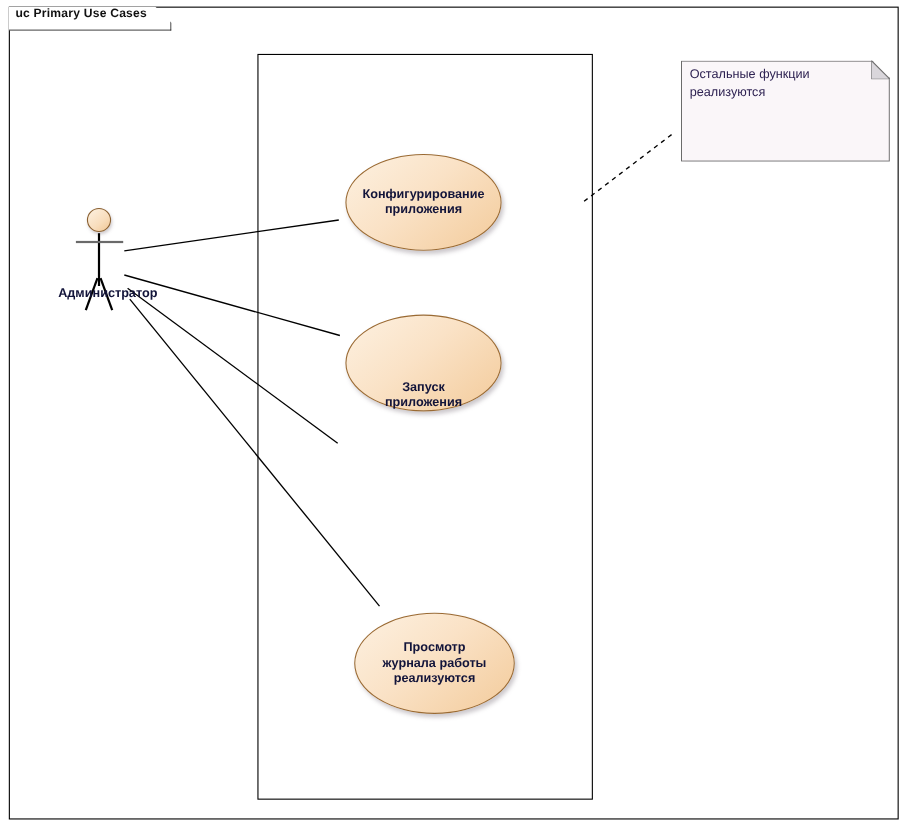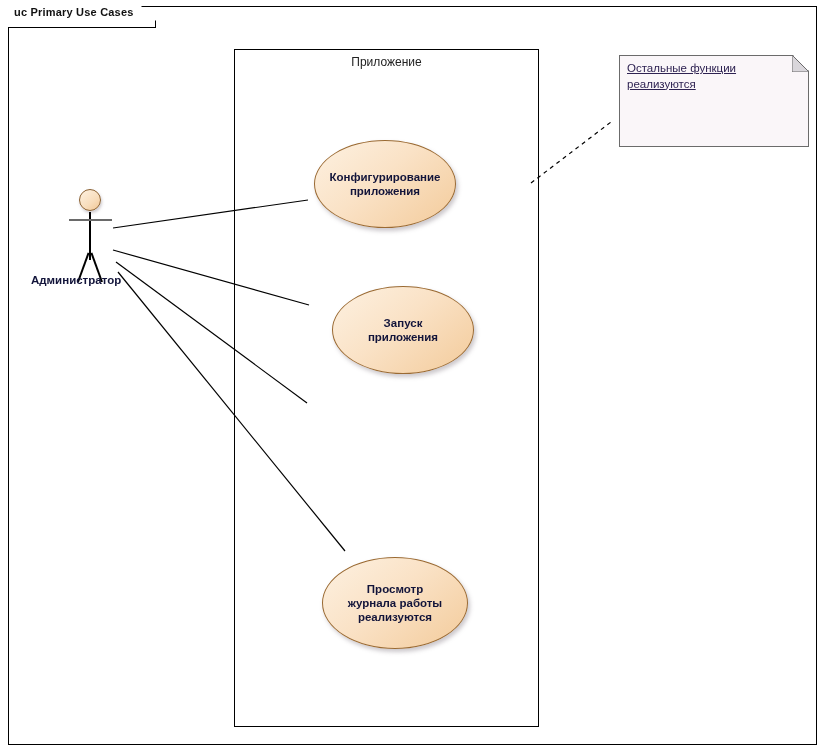--- a/index.html
+++ b/index.html
@@ -44,21 +44,21 @@
     background:linear-gradient(140deg,#fdf1e1 0%,#fae2c6 45%,#f3cb9b 100%);
     box-shadow:2px 3px 4px rgba(120,110,120,.38);
     display:flex;align-items:center;justify-content:center;
     box-sizing:border-box;
   }
   .usecase-label{
     font-size:11.5px;font-weight:bold;color:#12143a;
     text-align:center;line-height:14px;padding:0 24px;
   }
   #usecase-0{left:305px;top:133px;width:142px;height:88px;}
-  #usecase-1{left:323px;top:279px;width:142px;height:88px;}
+  #usecase-1{left:305px;top:279px;width:142px;height:88px;align-items:flex-end;}
   #usecase-2{left:305px;top:404px;width:142px;height:92px;}
   #usecase-3{left:313px;top:550px;width:146px;height:92px;}
   
   #actor{position:absolute;left:44px;top:182px;width:90px;height:110px;}
   #actor-head{
     position:absolute;left:26px;top:0px;width:22px;height:22px;
     border:1px solid #8a6031;border-radius:50%;
     background:linear-gradient(140deg,#fdf1e1 0%,#f8ddbc 60%,#f0c694 100%);
     box-shadow:1px 2px 3px rgba(120,110,120,.35);
     box-sizing:border-box;
@@ -67,60 +67,59 @@
   #actor-arms{position:absolute;left:16px;top:30px;width:43px;height:2px;background:#6a6a6a;}
   #actor-leg-left{
     position:absolute;left:24px;top:62px;width:2px;height:31px;background:#000;
     transform-origin:bottom center;transform:rotate(20deg);
   }
   #actor-leg-right{
     position:absolute;left:48px;top:62px;width:2px;height:31px;background:#000;
     transform-origin:bottom center;transform:rotate(-20deg);
   }
   #actor-label{
-    position:absolute;left:-22px;top:85px;width:134px;
+    position:absolute;left:-22px;top:72px;width:134px;text-align:center;
     font-size:11.5px;font-weight:bold;color:#12143a;white-space:nowrap;
   }
   
   #note{
     position:absolute;left:610px;top:48px;width:190px;height:92px;
     background:#faf6f9;
     border:1px solid #6b6b6b;
     box-sizing:border-box;
     box-shadow:3px 3px 4px rgba(130,125,135,.4);
     -webkit-clip-path:polygon(0 0,174px 0,190px 16px,190px 92px,0 92px);
     clip-path:polygon(0 0,174px 0,190px 16px,190px 92px,0 92px);
   }
   #note-fold{
     position:absolute;left:783px;top:48px;width:17px;height:17px;
   }
   #note-text{
     position:absolute;left:618px;top:54px;width:178px;
-    font-size:11.5px;line-height:15.5px;color:#2e2252;text-decoration:underline;
+    font-size:11.5px;line-height:15.5px;color:#2e2252;
   }
   
   #connectors{position:absolute;left:0;top:0;width:825px;height:752px;pointer-events:none;}
 </style>
 </head>
 <body>
 
 <div id="diagram-frame">
 
   <svg id="connectors" viewBox="0 0 825 752" width="825" height="752" style="position:absolute;left:-9px;top:-7px;">
     <g stroke="#000" stroke-width="1.2" fill="none" shape-rendering="geometricPrecision">
       <line x1="113" y1="228" x2="308" y2="200"></line>
       <line x1="113" y1="250" x2="309" y2="305"></line>
       <line x1="116" y1="262" x2="307" y2="403"></line>
       <line x1="118" y1="272" x2="345" y2="551"></line>
     </g>
     <line x1="531" y1="183" x2="611" y2="122" stroke="#000" stroke-width="1.2" stroke-dasharray="4,4" fill="none"></line>
   </svg>
 
   <div id="system-boundary"></div>
-  <div id="system-boundary-label">Приложение</div>
 
   <div class="usecase" id="usecase-0">
     <span class="usecase-label">Конфигурирование приложения</span>
   </div>
   <div class="usecase" id="usecase-1">
     <span class="usecase-label">Запуск приложения</span>
   </div>
   <div class="usecase" id="usecase-3">
     <span class="usecase-label">Просмотр журнала работы реализуются</span>
   </div>

